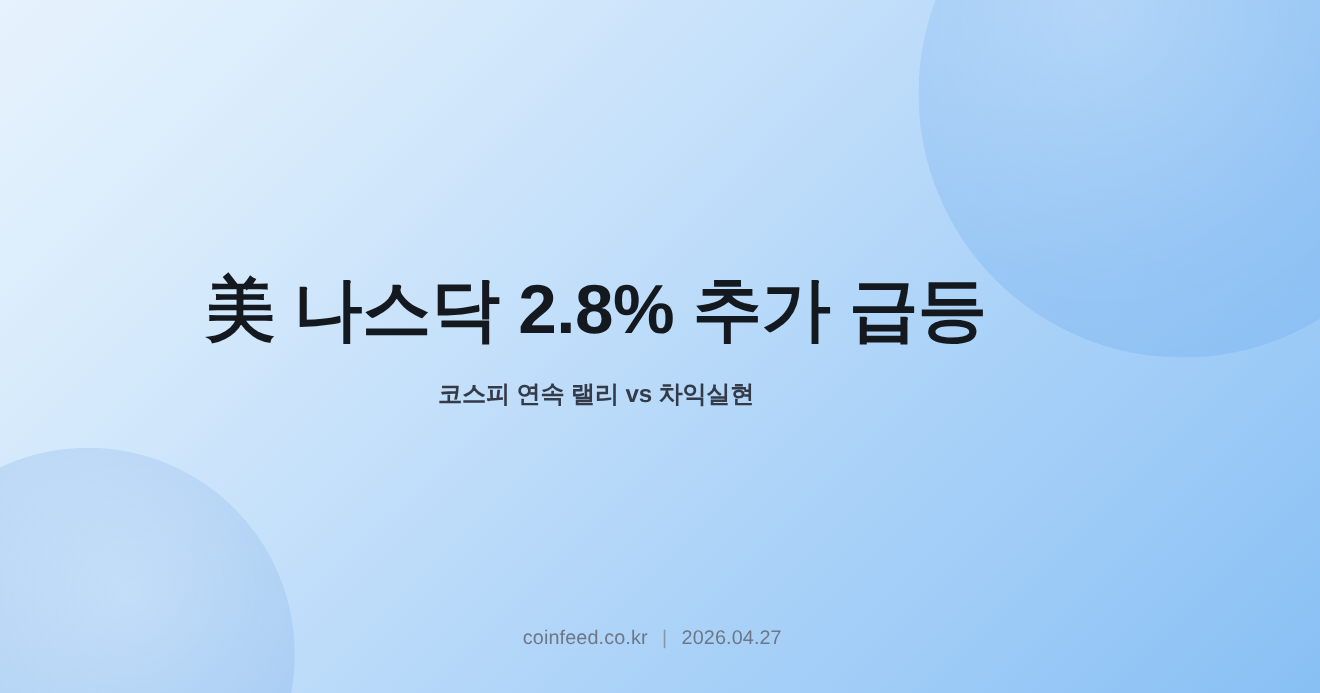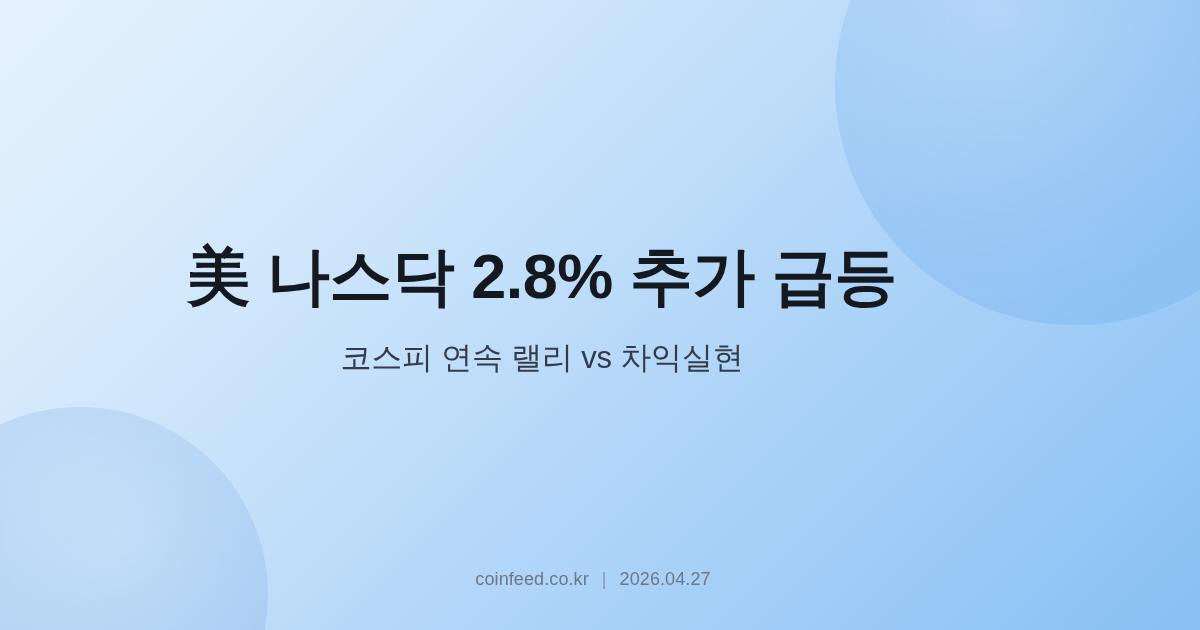--- a/index.html
+++ b/index.html
@@ -82,22 +82,22 @@
     line-height: 1.18;
     letter-spacing: -0.5px;
     color: #14181f;
     margin: 0;
     padding: 0 60px;
     max-width: 1000px;
     transform: translateY(-18px);
   }
 
   #subtitle {
-    font-size: 31px;
-    font-weight: 400;
+    font-size: 22px;
+    font-weight: 700;
     line-height: 1.35;
     letter-spacing: -0.2px;
     color: #333b49;
     margin: 0;
     padding: 0 60px;
     max-width: 960px;
     transform: translateY(6px);
   }
 
   

